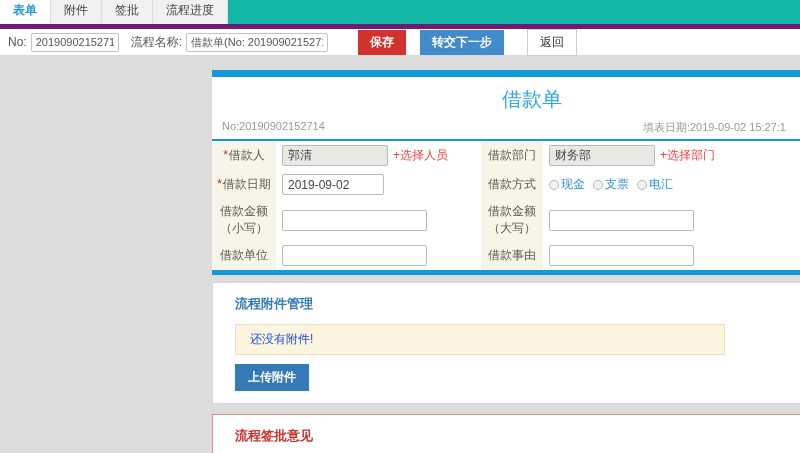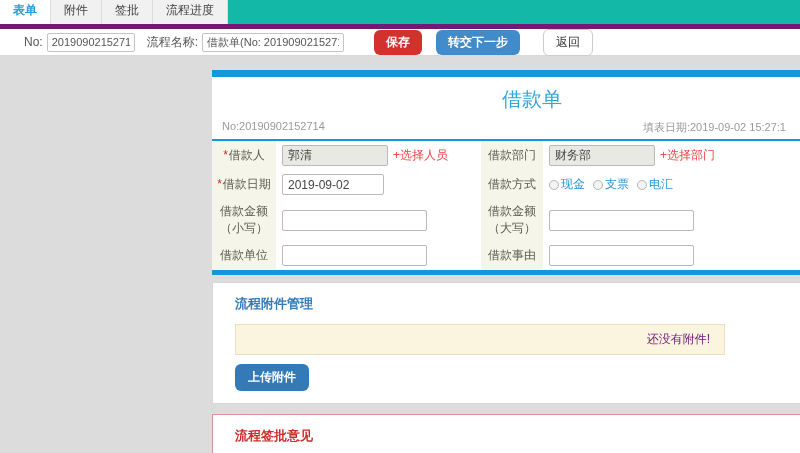--- a/index.html
+++ b/index.html
@@ -7,27 +7,27 @@
     font-family:"Liberation Sans","DejaVu Sans",sans-serif; font-size:12px; color:#444; }
 
   
   .tabbar { height:29px; background:#14b8a6; border-bottom:5px solid #701a75; display:flex; }
   .tab { padding:0 13px; line-height:20px; font-size:12px; color:#444;
     border-right:1px solid #ddd; cursor:pointer; background:#f1f1f1; }
   .tab.active { background:#fff; color:#2a9cd8; font-weight:bold; }
 
   
   .toprow { height:27px; background:#fff; border-bottom:1px solid #d9d9d9;
-    display:flex; align-items:center; padding-left:24px; }
+    display:flex; align-items:center; padding-left:8px; }
   .toprow label { color:#555; margin-right:4px; }
   .tin { height:19px; border:1px solid #c4c4c4; border-radius:2px; font-size:11px;
     color:#555; padding:0 4px; font-family:inherit; }
   .tin.no { width:88px; margin-right:12px; }
   .tin.pname { width:142px; }
-  .btn { border:none; border-radius:6px; font-size:12px; padding:4px 12px; cursor:pointer;
+  .btn { border:none; border-radius:0; font-size:12px; padding:4px 12px; cursor:pointer;
     color:#fff; font-family:inherit; }
   .btn.save { background:#d2322d; margin-left:30px; font-weight:bold; }
   .btn.fwd  { background:#428bca; margin-left:14px; font-weight:bold; }
   .btn.back { background:#fff; color:#333; border:1px solid #ccc; margin-left:23px; }
 
   
   .main { margin:14px 0 0 212px; width:640px; }
   .panel { background:#fff; }
 
   
@@ -52,21 +52,21 @@
   a.flink { color:#ef4444; text-decoration:none; margin-left:5px; white-space:nowrap; }
   .radios { display:flex; align-items:center; gap:8px; }
   .ropt { display:flex; align-items:center; gap:2px; color:#2d95d0; cursor:pointer; }
   .rdot { width:10px; height:10px; border-radius:50%; border:1px solid #b5b5b5;
     background:#f3f3f3; display:inline-block; }
 
   
   .attach { margin-top:7px; border:1px solid #d8d8d8; padding:12px 22px 12px; }
   .h-blue { color:#337ab7; font-weight:bold; font-size:13px; }
   .alertbox { margin-top:11px; width:490px; background:#fbf5e0; border:1px solid #eadfbf;
-    color:#701a75; padding:6px 14px;text-align:right; }
+    color:#1d4ed8; padding:6px 14px; }
   .btn.upload { background:#337ab7; margin-top:9px; font-weight:bold; padding:5px 13px; }
 
   
   .approve { margin-top:10px; border:1px solid #dc9191; padding:12px 22px 20px; min-height:90px; }
   .h-red { color:#c9302c; font-weight:bold; font-size:13px; }
   .editor { margin-top:13px; width:482px; border:1px solid #c6c6c6; background:#fff; }
   .etoolbar { display:flex; align-items:center; gap:2px; padding:4px 6px;
     background:#fafafa; border-bottom:1px solid #e2e2e2; }
 </style>
 </head>

